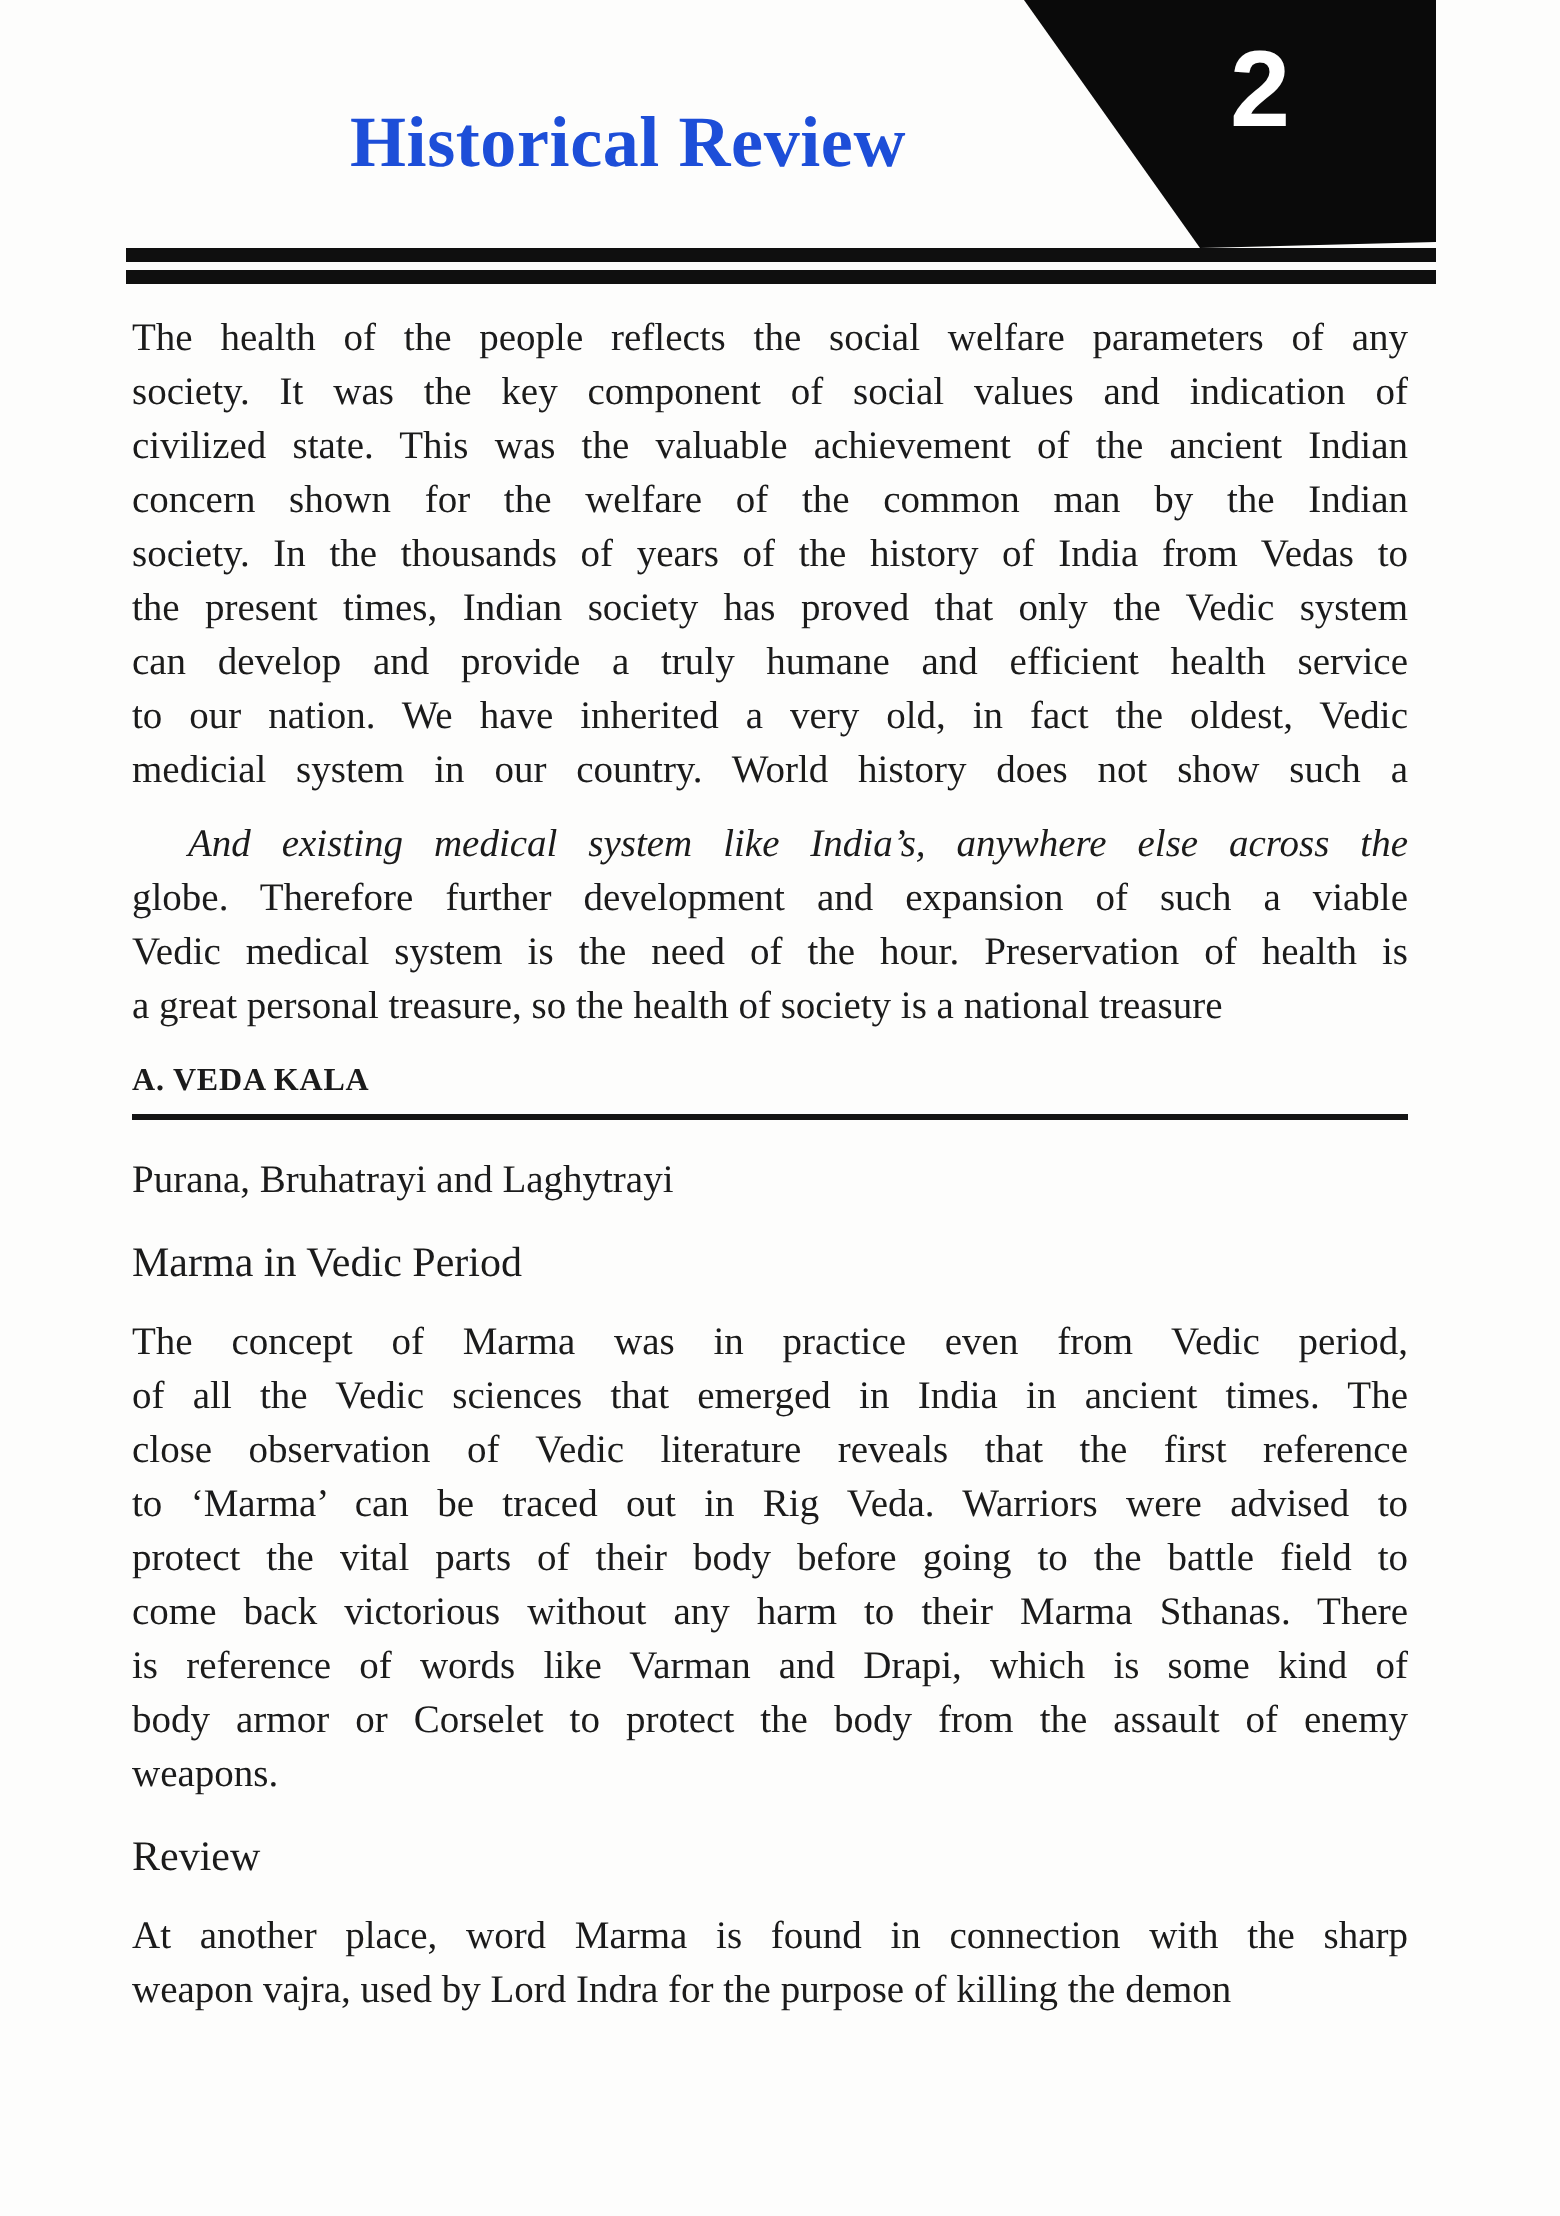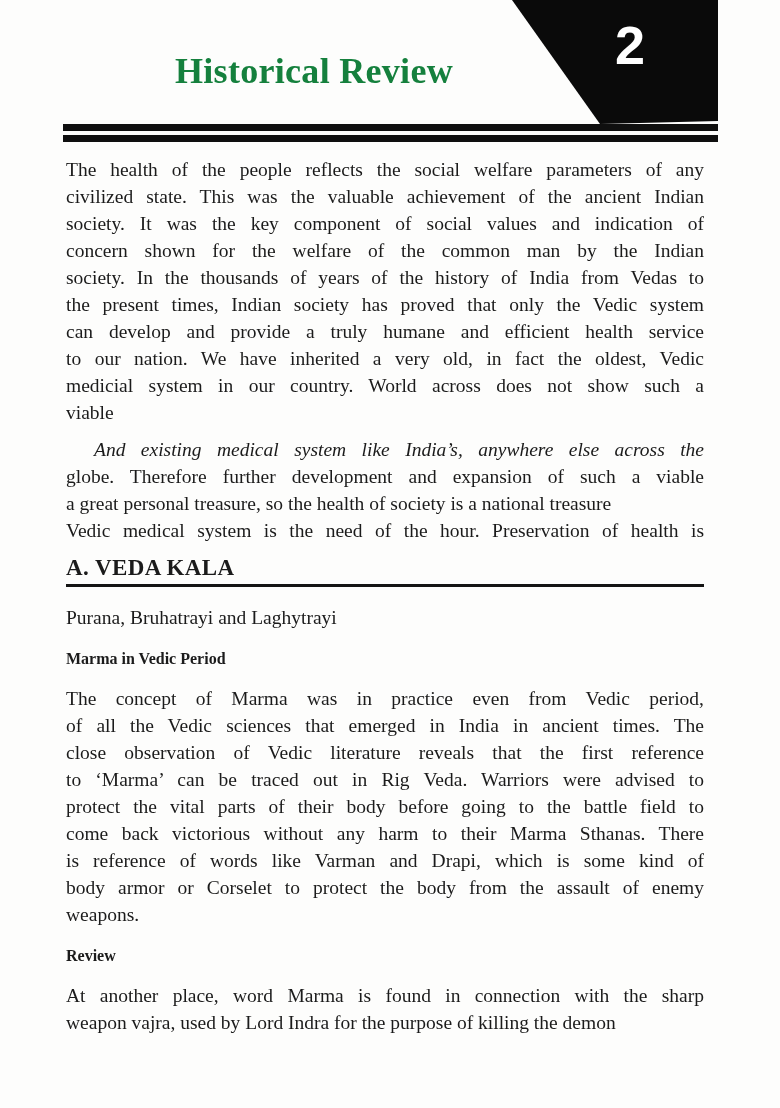--- a/index.html
+++ b/index.html
@@ -21,21 +21,21 @@
 
   .page-title {
     position: absolute;
     left: 64px;
     top: 50px;
     width: 500px;
     text-align: center;
     font-size: 36px;
     font-weight: bold;
     letter-spacing: 0.3px;
-    color: #15803d;
+    color: #1d4ed8;
   }
 
   .banner-svg {
     position: absolute;
     top: 0; left: 0;
     width: 780px; height: 142px;
     pointer-events: none;
   }
 
   .chapter-number {
@@ -67,32 +67,32 @@
     line-height: 27px;
     text-align: justify;
     text-align-last: justify;
     white-space: normal;
   }
   .line.last { text-align-last: left; }
   .line.indent { text-indent: 28px; font-style: italic; }
 
   .section-heading {
     margin: 12px 0 17px 0;
-    font-size: 23px;
+    font-size: 16px;
     font-weight: bold;
     letter-spacing: 0.4px;
     line-height: 24px;
     padding-bottom: 4px;
     border-bottom: 3px solid #141414;
   }
 
   .subheading {
     margin: 14px 0 13px 0;
-    font-size: 16px;
-    font-weight: bold;
+    font-size: 21px;
+    font-weight: normal;
     line-height: 27px;
   }
 </style>
 </head>
 <body>
 
 <div class="page">
 
   <div class="header">
 
@@ -115,35 +115,34 @@
     </svg>
 
     <div class="chapter-number">2</div>
 
     <h1 class="page-title" style="margin:0;">Historical Review</h1>
   </div>
 
   <main class="page-body">
       <div class="paragraph">
         <div class="line">The health of the people reflects the social welfare parameters of any</div>
+        <div class="line">society. It was the key component of social values and indication of</div>
         <div class="line">civilized state. This was the valuable achievement of the ancient Indian</div>
-        <div class="line">society. It was the key component of social values and indication of</div>
         <div class="line">concern shown for the welfare of the common man by the Indian</div>
         <div class="line">society. In the thousands of years of the history of India from Vedas to</div>
         <div class="line">the present times, Indian society has proved that only the Vedic system</div>
         <div class="line">can develop and provide a truly humane and efficient health service</div>
         <div class="line">to our nation. We have inherited a very old, in fact the oldest, Vedic</div>
-        <div class="line">medicial system in our country. World across does not show such a</div>
-        <div class="line last">viable</div>
+        <div class="line">medicial system in our country. World history does not show such a</div>
       </div>
       <div class="paragraph">
         <div class="line indent">And existing medical system like India’s, anywhere else across the</div>
         <div class="line">globe. Therefore further development and expansion of such a viable</div>
+        <div class="line">Vedic medical system is the need of the hour. Preservation of health is</div>
         <div class="line last">a great personal treasure, so the health of society is a national treasure</div>
-        <div class="line">Vedic medical system is the need of the hour. Preservation of health is</div>
       </div>
       <div class="section-heading">A. VEDA KALA</div>
       <div class="paragraph">
         <div class="line last">Purana, Bruhatrayi and Laghytrayi</div>
       </div>
       <div class="subheading">Marma in Vedic Period</div>
       <div class="paragraph">
         <div class="line">The concept of Marma was in practice even from Vedic period,</div>
         <div class="line">of all the Vedic sciences that emerged in India in ancient times. The</div>
         <div class="line">close observation of Vedic literature reveals that the first reference</div>

